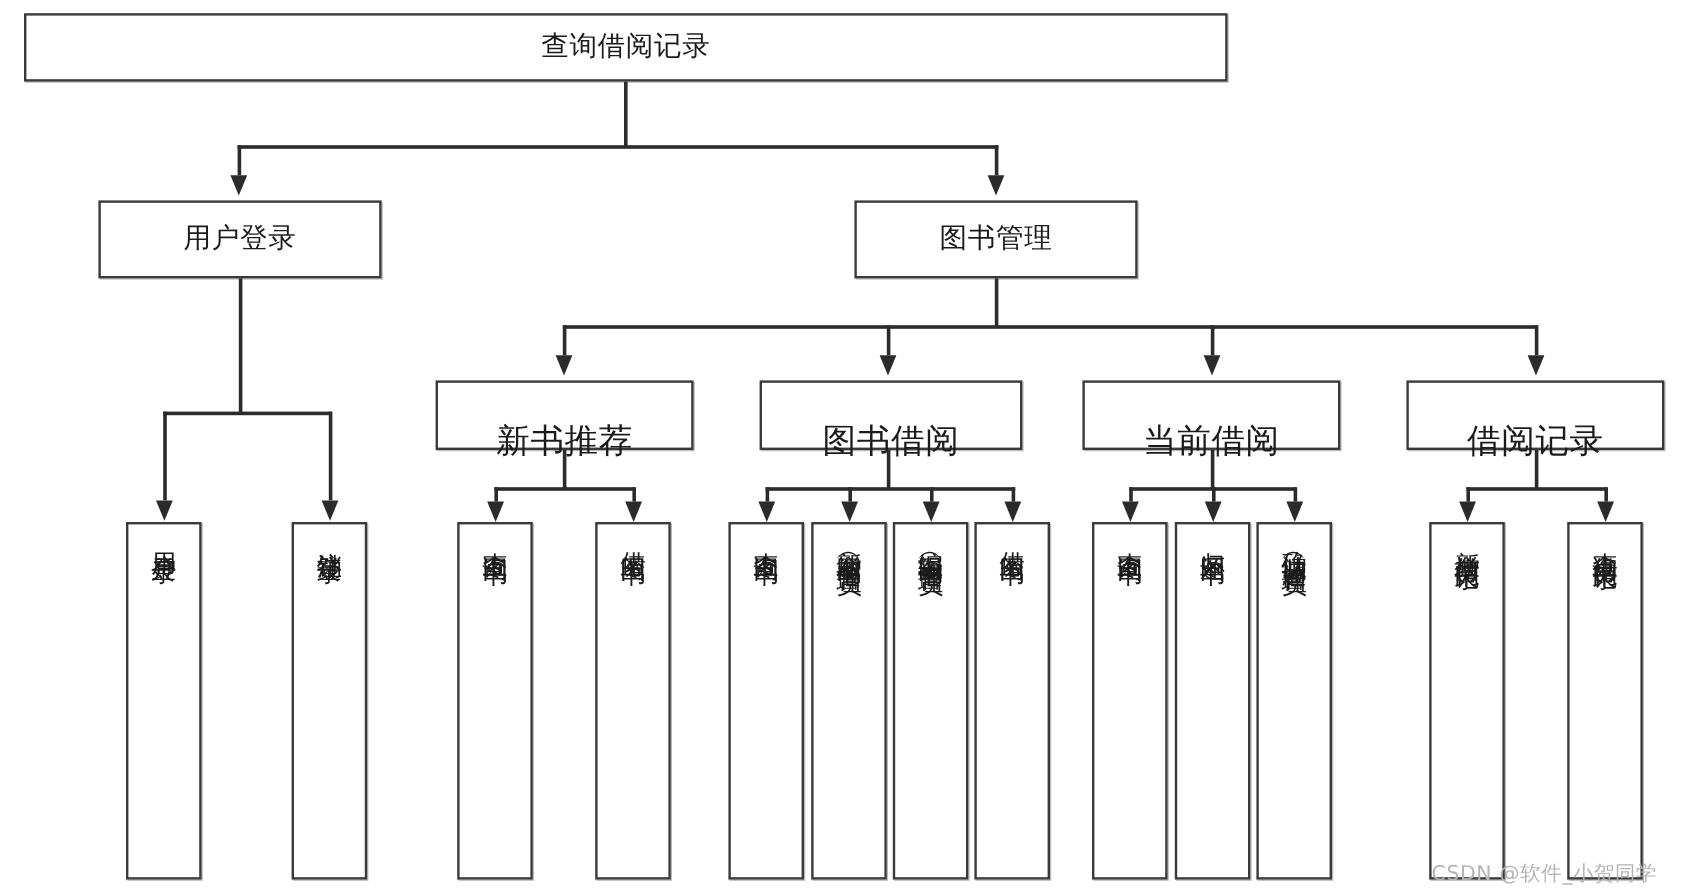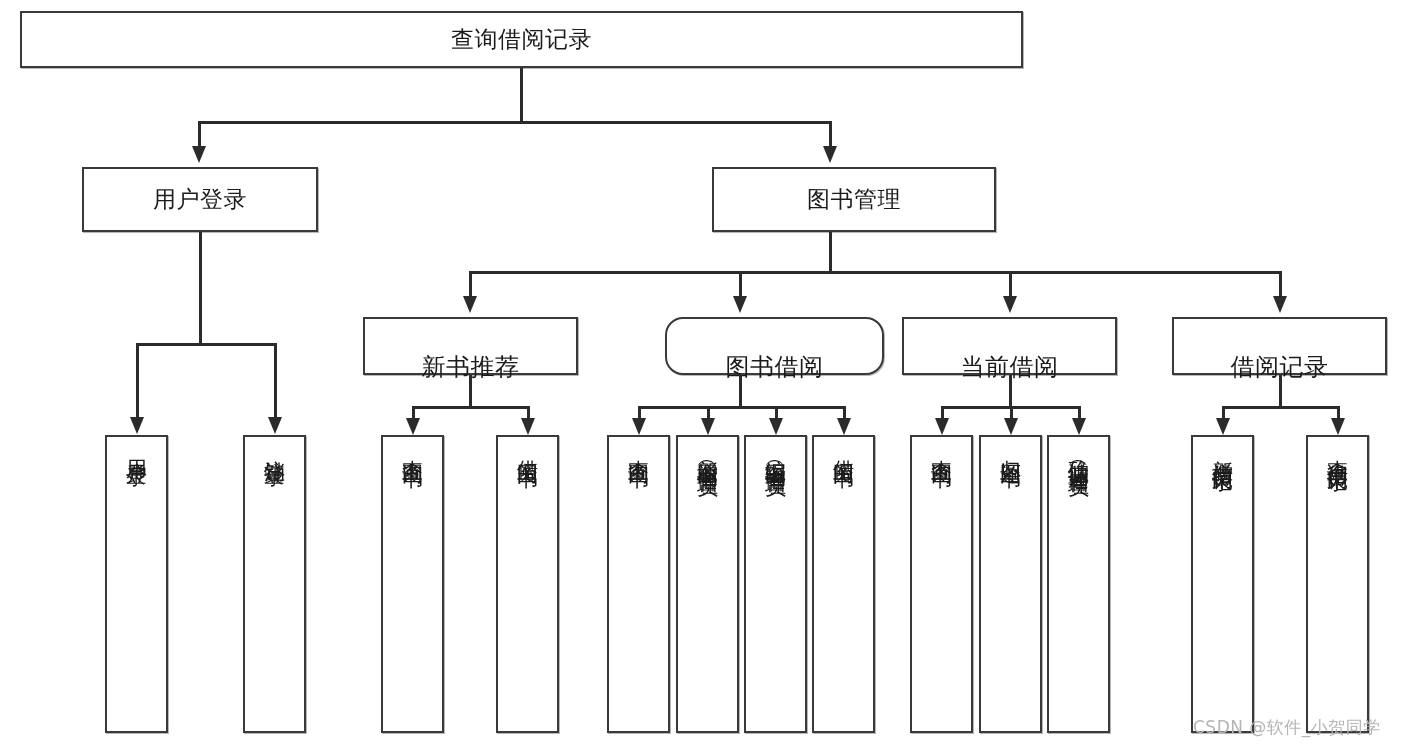--- a/index.html
+++ b/index.html
@@ -34,21 +34,21 @@
   .node .label {
     color: #1b1b1b;
     letter-spacing: 0.5px;
     line-height: 1.18;
     white-space: nowrap;
   }
   
   .node.root .label   { font-size: 23px; }
   
   .node.lvl2 .label   { font-size: 23px; }
-  .node.lvl3 .label   { font-size: 24px; margin-top: 43px; }
+  .node.lvl3 .label   { font-size: 28px; margin-top: 43px; }
   
   .node.leaf {
     border-width: 2.5px;
     align-items: flex-start;
     justify-content: center;
     padding-top: 6px;
   }
   .node.leaf .label {
     writing-mode: vertical-rl;
     text-orientation: upright;
@@ -97,21 +97,21 @@
   <div class="seg h" style="left:198px; top:121px; width:634px;"></div>
 
   <div class="seg v" style="left:198px; top:121px; height:25px;"></div>
   <div class="arrow" style="left:192px; top:146px;"></div>
   <div class="seg v" style="left:829px; top:121px; height:25px;"></div>
   <div class="arrow" style="left:823px; top:146px;"></div>
 
   <div class="node lvl2" style="left:82px; top:167px; width:236px; height:65px;">
     <span class="label">用户登录</span>
   </div>
-  <div class="node lvl2" style="left:712px; top:167px; width:284px; height:65px;">
+  <div class="node lvl2" style="left:712px; top:167px; width:236px; height:65px;">
     <span class="label">图书管理</span>
   </div>
 
   <div class="seg v" style="left:199px; top:232px; height:112px;"></div>
   <div class="seg h" style="left:136px; top:343px; width:140px;"></div>
   <div class="seg v" style="left:136px; top:343px; height:74px;"></div>
   <div class="arrow" style="left:130px; top:417px;"></div>
   <div class="seg v" style="left:274px; top:343px; height:74px;"></div>
   <div class="arrow" style="left:268px; top:417px;"></div>
 
@@ -122,21 +122,21 @@
   <div class="seg v" style="left:739px; top:271px; height:25px;"></div>
   <div class="arrow" style="left:733px; top:296px;"></div>
   <div class="seg v" style="left:1009px; top:271px; height:25px;"></div>
   <div class="arrow" style="left:1003px; top:296px;"></div>
   <div class="seg v" style="left:1279px; top:271px; height:25px;"></div>
   <div class="arrow" style="left:1273px; top:296px;"></div>
 
   <div class="node lvl3" style="left:363px; top:317px; width:215px; height:58px;">
     <span class="label">新书推荐</span>
   </div>
-  <div class="node lvl3" style="left:665px; top:317px; width:219px; height:58px;border-radius:18px;">
+  <div class="node lvl3" style="left:633px; top:317px; width:219px; height:58px;">
     <span class="label">图书借阅</span>
   </div>
   <div class="node lvl3" style="left:1172px; top:317px; width:215px; height:58px;">
     <span class="label">借阅记录</span>
   </div>
   <div class="node lvl3" style="left:902px; top:317px; width:215px; height:58px;">
     <span class="label">当前借阅</span>
   </div>
 
   <div class="seg v" style="left:469px; top:375px; height:32px;"></div>

